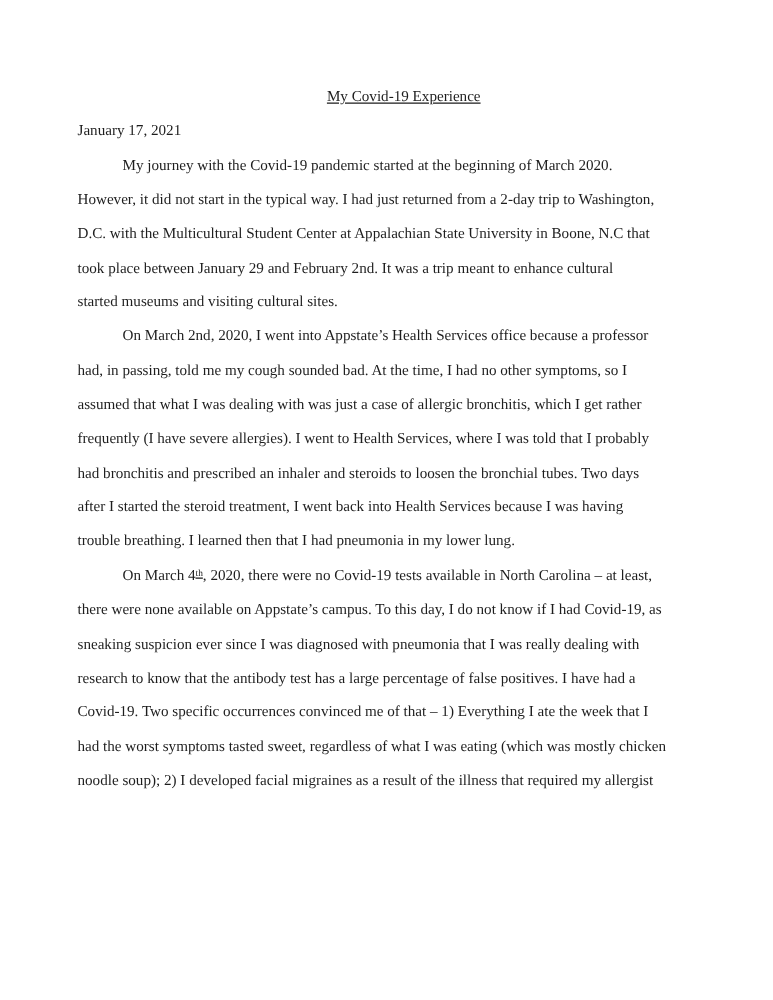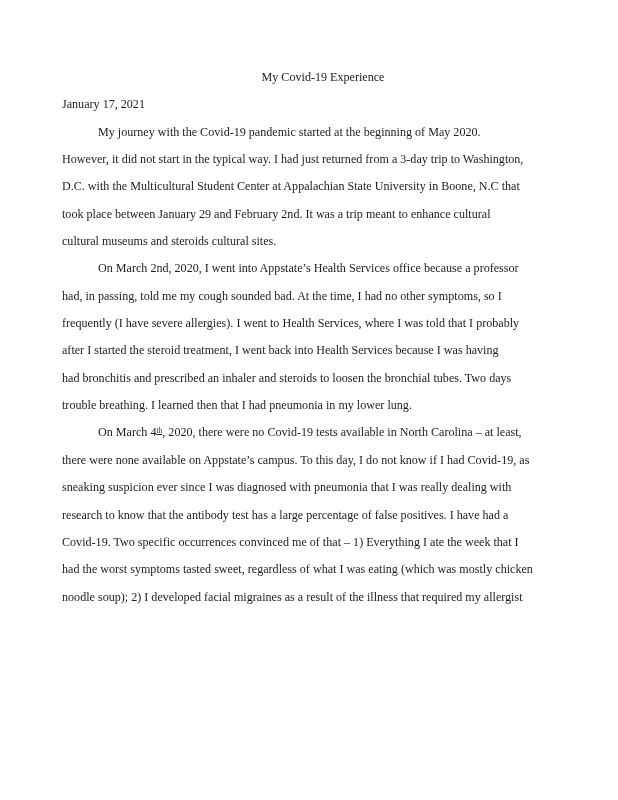--- a/index.html
+++ b/index.html
@@ -21,20 +21,21 @@
   .content {
     padding: 64px 70px 0 62px;
   }
   .line {
     height: 27.35px;
     white-space: nowrap;
   }
   .title-line {
     text-align: center;
     transform: translateX(18px);
+    text-decoration: underline;
   }
   .date-line {
   }
   .indent {
     text-indent: 36px;
   }
   sup {
     font-size: 62%;
     line-height: 0;
     position: relative;
@@ -44,30 +45,31 @@
   }
 </style>
 </head>
 <body>
 
 <div class="page">
   <div class="content">
     <div class="line title-line">My Covid-19 Experience</div>
     <div class="line date-line">January 17, 2021</div>
     <div>
-        <div class="line indent">My journey with the Covid-19 pandemic started at the beginning of May 2020.</div>
-        <div class="line">However, it did not start in the typical way. I had just returned from a 3-day trip to Washington,</div>
+        <div class="line indent">My journey with the Covid-19 pandemic started at the beginning of March 2020.</div>
+        <div class="line">However, it did not start in the typical way. I had just returned from a 2-day trip to Washington,</div>
         <div class="line">D.C. with the Multicultural Student Center at Appalachian State University in Boone, N.C that</div>
         <div class="line">took place between January 29 and February 2nd. It was a trip meant to enhance cultural</div>
-        <div class="line">cultural museums and steroids cultural sites.</div>
+        <div class="line">started museums and visiting cultural sites.</div>
         <div class="line indent">On March 2nd, 2020, I went into Appstate’s Health Services office because a professor</div>
         <div class="line">had, in passing, told me my cough sounded bad. At the time, I had no other symptoms, so I</div>
+        <div class="line">assumed that what I was dealing with was just a case of allergic bronchitis, which I get rather</div>
         <div class="line">frequently (I have severe allergies). I went to Health Services, where I was told that I probably</div>
+        <div class="line">had bronchitis and prescribed an inhaler and steroids to loosen the bronchial tubes. Two days</div>
         <div class="line">after I started the steroid treatment, I went back into Health Services because I was having</div>
-        <div class="line">had bronchitis and prescribed an inhaler and steroids to loosen the bronchial tubes. Two days</div>
         <div class="line">trouble breathing. I learned then that I had pneumonia in my lower lung.</div>
         <div class="line indent">On March 4<sup>th</sup>, 2020, there were no Covid-19 tests available in North Carolina – at least,</div>
         <div class="line">there were none available on Appstate’s campus. To this day, I do not know if I had Covid-19, as</div>
         <div class="line">sneaking suspicion ever since I was diagnosed with pneumonia that I was really dealing with</div>
         <div class="line">research to know that the antibody test has a large percentage of false positives. I have had a</div>
         <div class="line">Covid-19. Two specific occurrences convinced me of that – 1) Everything I ate the week that I</div>
         <div class="line">had the worst symptoms tasted sweet, regardless of what I was eating (which was mostly chicken</div>
         <div class="line">noodle soup); 2) I developed facial migraines as a result of the illness that required my allergist</div>
       </div>
   </div>

